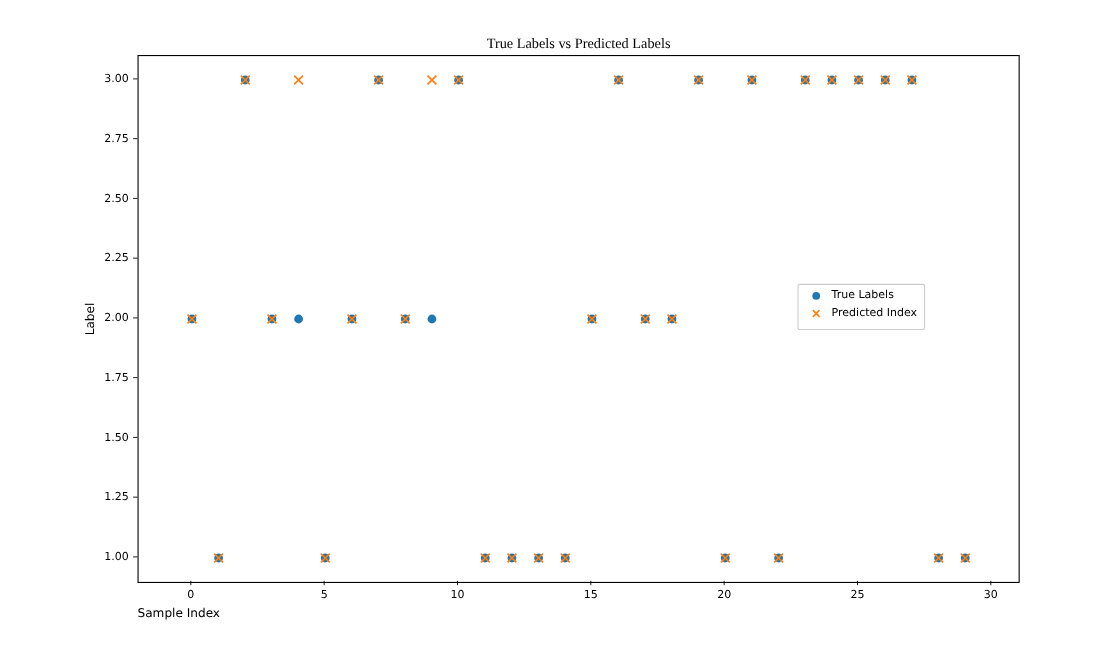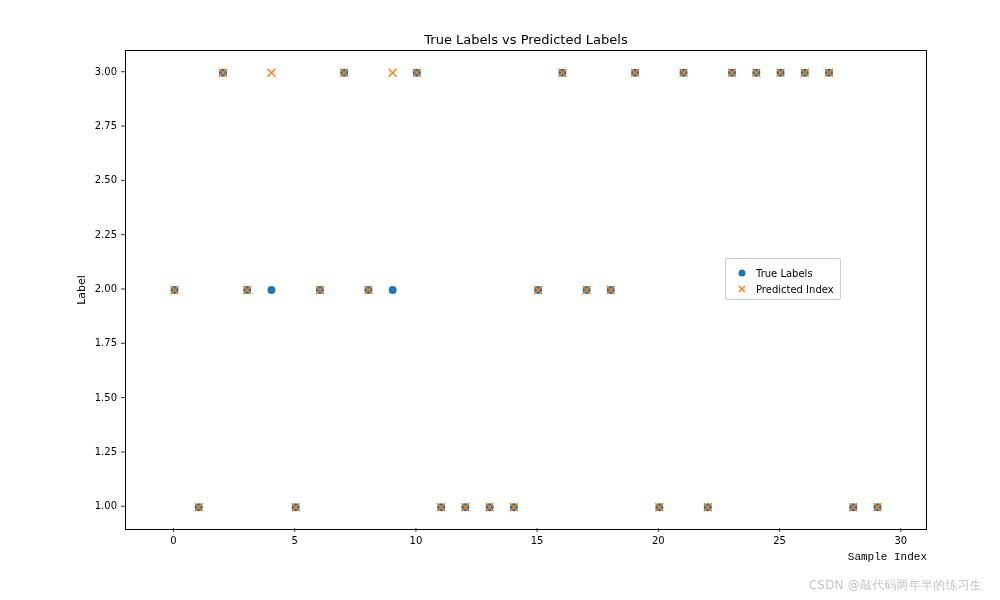--- a/index.html
+++ b/index.html
@@ -28,29 +28,29 @@
     border: 1px solid #000;
     box-sizing: border-box;
   }
   .title {
     position: absolute;
     left: 125px;
     width: 802px;
     top: 32px;
     text-align: center;
     font-size: 13px;
+    font-family: Liberation Serif, serif;
   }
   .xlabel {
     position: absolute;
     left: 125px;
     width: 802px;
     top: 551px;
-    text-align: right;
+    text-align: left;
     font-size: 11px;
-    font-family: Liberation Mono, monospace;
   }
   .ylabel {
     position: absolute;
     left: 75px;
     top: 50px;
     width: 480px;
     height: 14px;
     transform-origin: 0 0;
     transform: rotate(-90deg) translate(-100%,0);
     text-align: center;
@@ -59,21 +59,21 @@
   .legend {
     position: absolute;
     border: 1px solid #cccccc;
     background: #ffffff;
     border-radius: 2px;
     padding: 4px 6px;
     font-size: 10px;
   }
   .legend-row {
     display: flex;
-    align-items: flex-end;
+    align-items: flex-start;
     height: 16px;
   }
   .legend-marker {
     width: 20px;
     text-align: center;
     margin-right: 4px;
   }
   .watermark {
     position: absolute;
     right: 18px;
@@ -296,15 +296,14 @@
       <span class="legend-marker">
         <svg width="20" height="12">
           <line x1="7" y1="3" x2="13" y2="9" stroke="#ff7f0e" stroke-width="1.5"></line>
           <line x1="13" y1="3" x2="7" y2="9" stroke="#ff7f0e" stroke-width="1.5"></line>
         </svg>
       </span>
       <span>Predicted Index</span>
     </div>
   </div>
 
-  <div class="watermark">CSDN @敲代码两年半的练习生</div>
 
 </div>
 
 </body></html>

